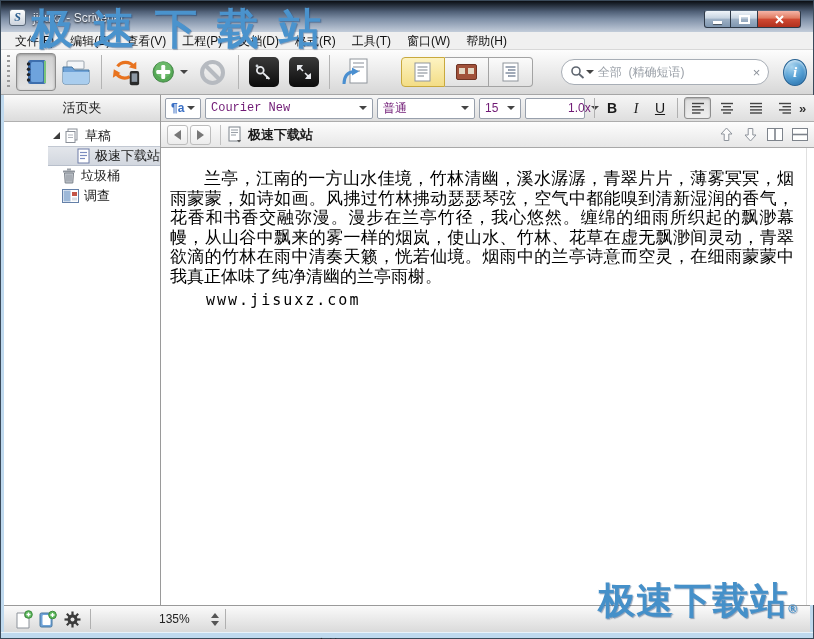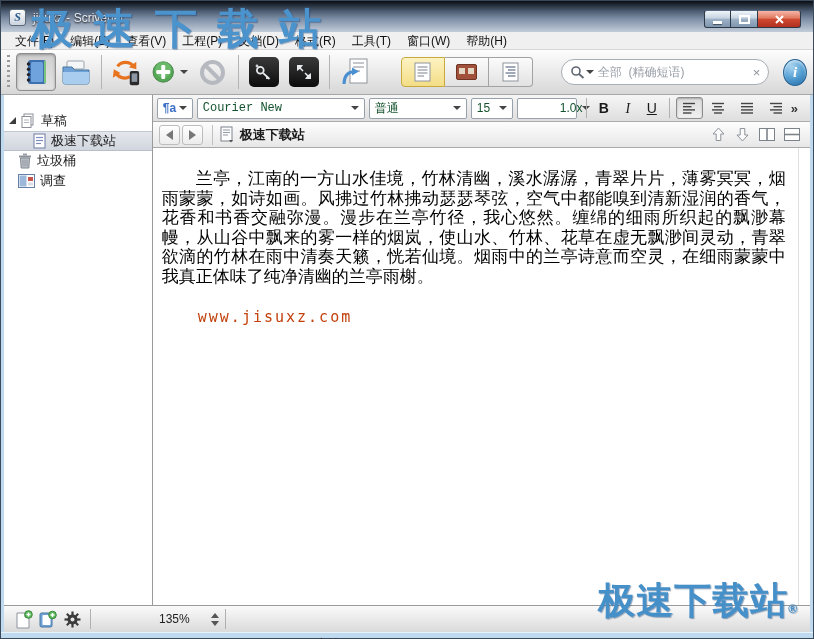--- a/index.html
+++ b/index.html
@@ -62,33 +62,33 @@
   .info-btn { width:27px; height:27px; border-radius:50%; margin-left:14px;
     background:radial-gradient(circle at 35% 28%, #a8d4ef, #5aa3d6 45%, #2d77b2 85%);
     border:1px solid #2a6494; color:#fff; font:italic bold 15px/25px "Liberation Serif",serif; text-align:center;
     box-shadow:inset 0 2px 3px rgba(255,255,255,.6); }
 
   
   .main { display:flex; height:510px; background:#fff; margin:0 3px; }
   .binder { width:160px; border-right:1px solid #9a9a9a; background:#fff; display:flex; flex-direction:column; }
   .binder-header { height:27px; background:linear-gradient(#fafafa,#dcdcdc); border-bottom:1px solid #b0b0b0;
     font-size:13px; color:#222; text-align:center; line-height:26px; }
-  .tree { padding-top:16px; font-size:13px; color:#1a1a1a; }
+  .tree { padding-top:4px; font-size:13px; color:#1a1a1a;margin-left:44px; }
   .tree-row { height:20px; display:flex; align-items:center; }
   .tree-row.selected { background:linear-gradient(#e3e6eb,#d2d7df); border-top:1px solid #c2c8d2; border-bottom:1px solid #b8bfcb; }
   .tri-expanded { width:0; height:0; border-bottom:7px solid #3c3c3c; border-left:7px solid transparent; margin:0 4px 2px 5px; }
   .tree-label { margin-left:5px; white-space:nowrap; }
 
   .editor { flex:1; display:flex; flex-direction:column; background:#fff; }
 
   
   .formatbar { height:27px; background:linear-gradient(#f6f6f6,#dedede); border-bottom:1px solid #adadad;
     display:flex; align-items:center; padding:0 4px; }
   .dd { height:21px; background:#fff; border:1px solid #98a0ac; border-radius:2px;
-    display:flex; align-items:center; font-size:12px; color:#14532d; padding:0 5px; margin-right:4px; }
+    display:flex; align-items:center; font-size:12px; color:#701a75; padding:0 5px; margin-right:4px; }
   .dd .caret-down { margin-left:auto; }
   .dd-style { width:36px; color:#3a6fc4; font-weight:bold; }
   .dd-font  { width:168px; font-family:"Liberation Mono",monospace; font-size:12px; }
   .dd-para  { width:98px; }
   .dd-size  { width:42px; }
   .dd-space { width:60px;padding-left:42px; }
   .fmt-sep { width:1px; height:20px; background:#b0b0b0; margin:0 5px; }
   .fmt-letter { width:24px; height:21px; text-align:center; font-size:14px; color:#1a1a1a; line-height:21px; }
   .align-btn { width:27px; height:22px; display:flex; align-items:center; justify-content:center;
     border:1px solid transparent; border-radius:3px; margin:0 1px; }
@@ -105,22 +105,22 @@
   .ed-sep { width:1px; height:20px; background:#c0c0c0; margin:0 7px; }
   .ed-title { font-size:13px; font-weight:bold; color:#1a1a1a; margin-left:6px; }
   .ed-icons { margin-left:auto; display:flex; align-items:center; gap:9px; padding-right:4px; }
 
   
   .edcontent { flex:1; background:#fff; padding:21px 14px 0 9px; position:relative; }
   .doc-par { width:624px; font-family:"Liberation Serif",serif; font-size:17px; line-height:19.6px;
     color:#000; text-indent:2em; text-align:justify; }
   .sq { text-decoration-style:wavy; text-decoration-color:#d4766a;
     text-decoration-thickness:1px; text-underline-offset:3px; }
-  .doc-link { margin-top:21px; padding-left:36px; font-family:"DejaVu Sans Mono",monospace; font-size:15px;
-    letter-spacing:2px; color:#c2410c; }
+  .doc-link { margin-top:4px; padding-left:36px; font-family:"DejaVu Sans Mono",monospace; font-size:15px;
+    letter-spacing:2px; color:#000000; }
   .page-edge { position:absolute; top:0; right:11px; width:1px; height:100%; background:#e0e0e0; }
 
   
   .statusbar { height:27px; margin:0 3px; background:linear-gradient(#fafafa,#dadada);
     border-top:1px solid #9a9a9a; display:flex; align-items:center; padding:0 8px; font-size:12px; color:#222; }
   .sb-btn { width:24px; height:22px; display:flex; align-items:center; justify-content:center; }
   .sb-sep { width:1px; height:20px; background:#b0b0b0; margin:0 6px; }
   .zoom-val { margin-left:62px; width:44px; }
   .spinner { display:flex; flex-direction:column; gap:3px; margin-left:8px; }
   .sp-up { width:0;height:0;border-bottom:5px solid #555;border-left:4px solid transparent;border-right:4px solid transparent; }
@@ -306,20 +306,21 @@
       <input class="search-input" type="text" placeholder="全部  (精确短语)" style="">
       <span class="clear-x">×</span>
     </div>
 
     <div class="info-btn">i</div>
   </div>
 
   <div class="main">
 
     <div class="binder">
+      <div class="binder-header">活页夹</div>
       <div class="tree">
 
         <div class="tree-row">
           <div class="tri-expanded"></div>
           <svg width="16" height="16" viewBox="0 0 16 16">
             <rect x="4" y="1" width="9" height="11" fill="#ffffff" stroke="#8a8f98"></rect>
             <rect x="2" y="3.5" width="9" height="11" fill="#ffffff" stroke="#8a8f98"></rect>
             <line x1="4" y1="7" x2="9" y2="7" stroke="#b0b4bc"></line>
               <line x1="4" y1="9.5" x2="9" y2="9.5" stroke="#b0b4bc"></line>
           </svg>

